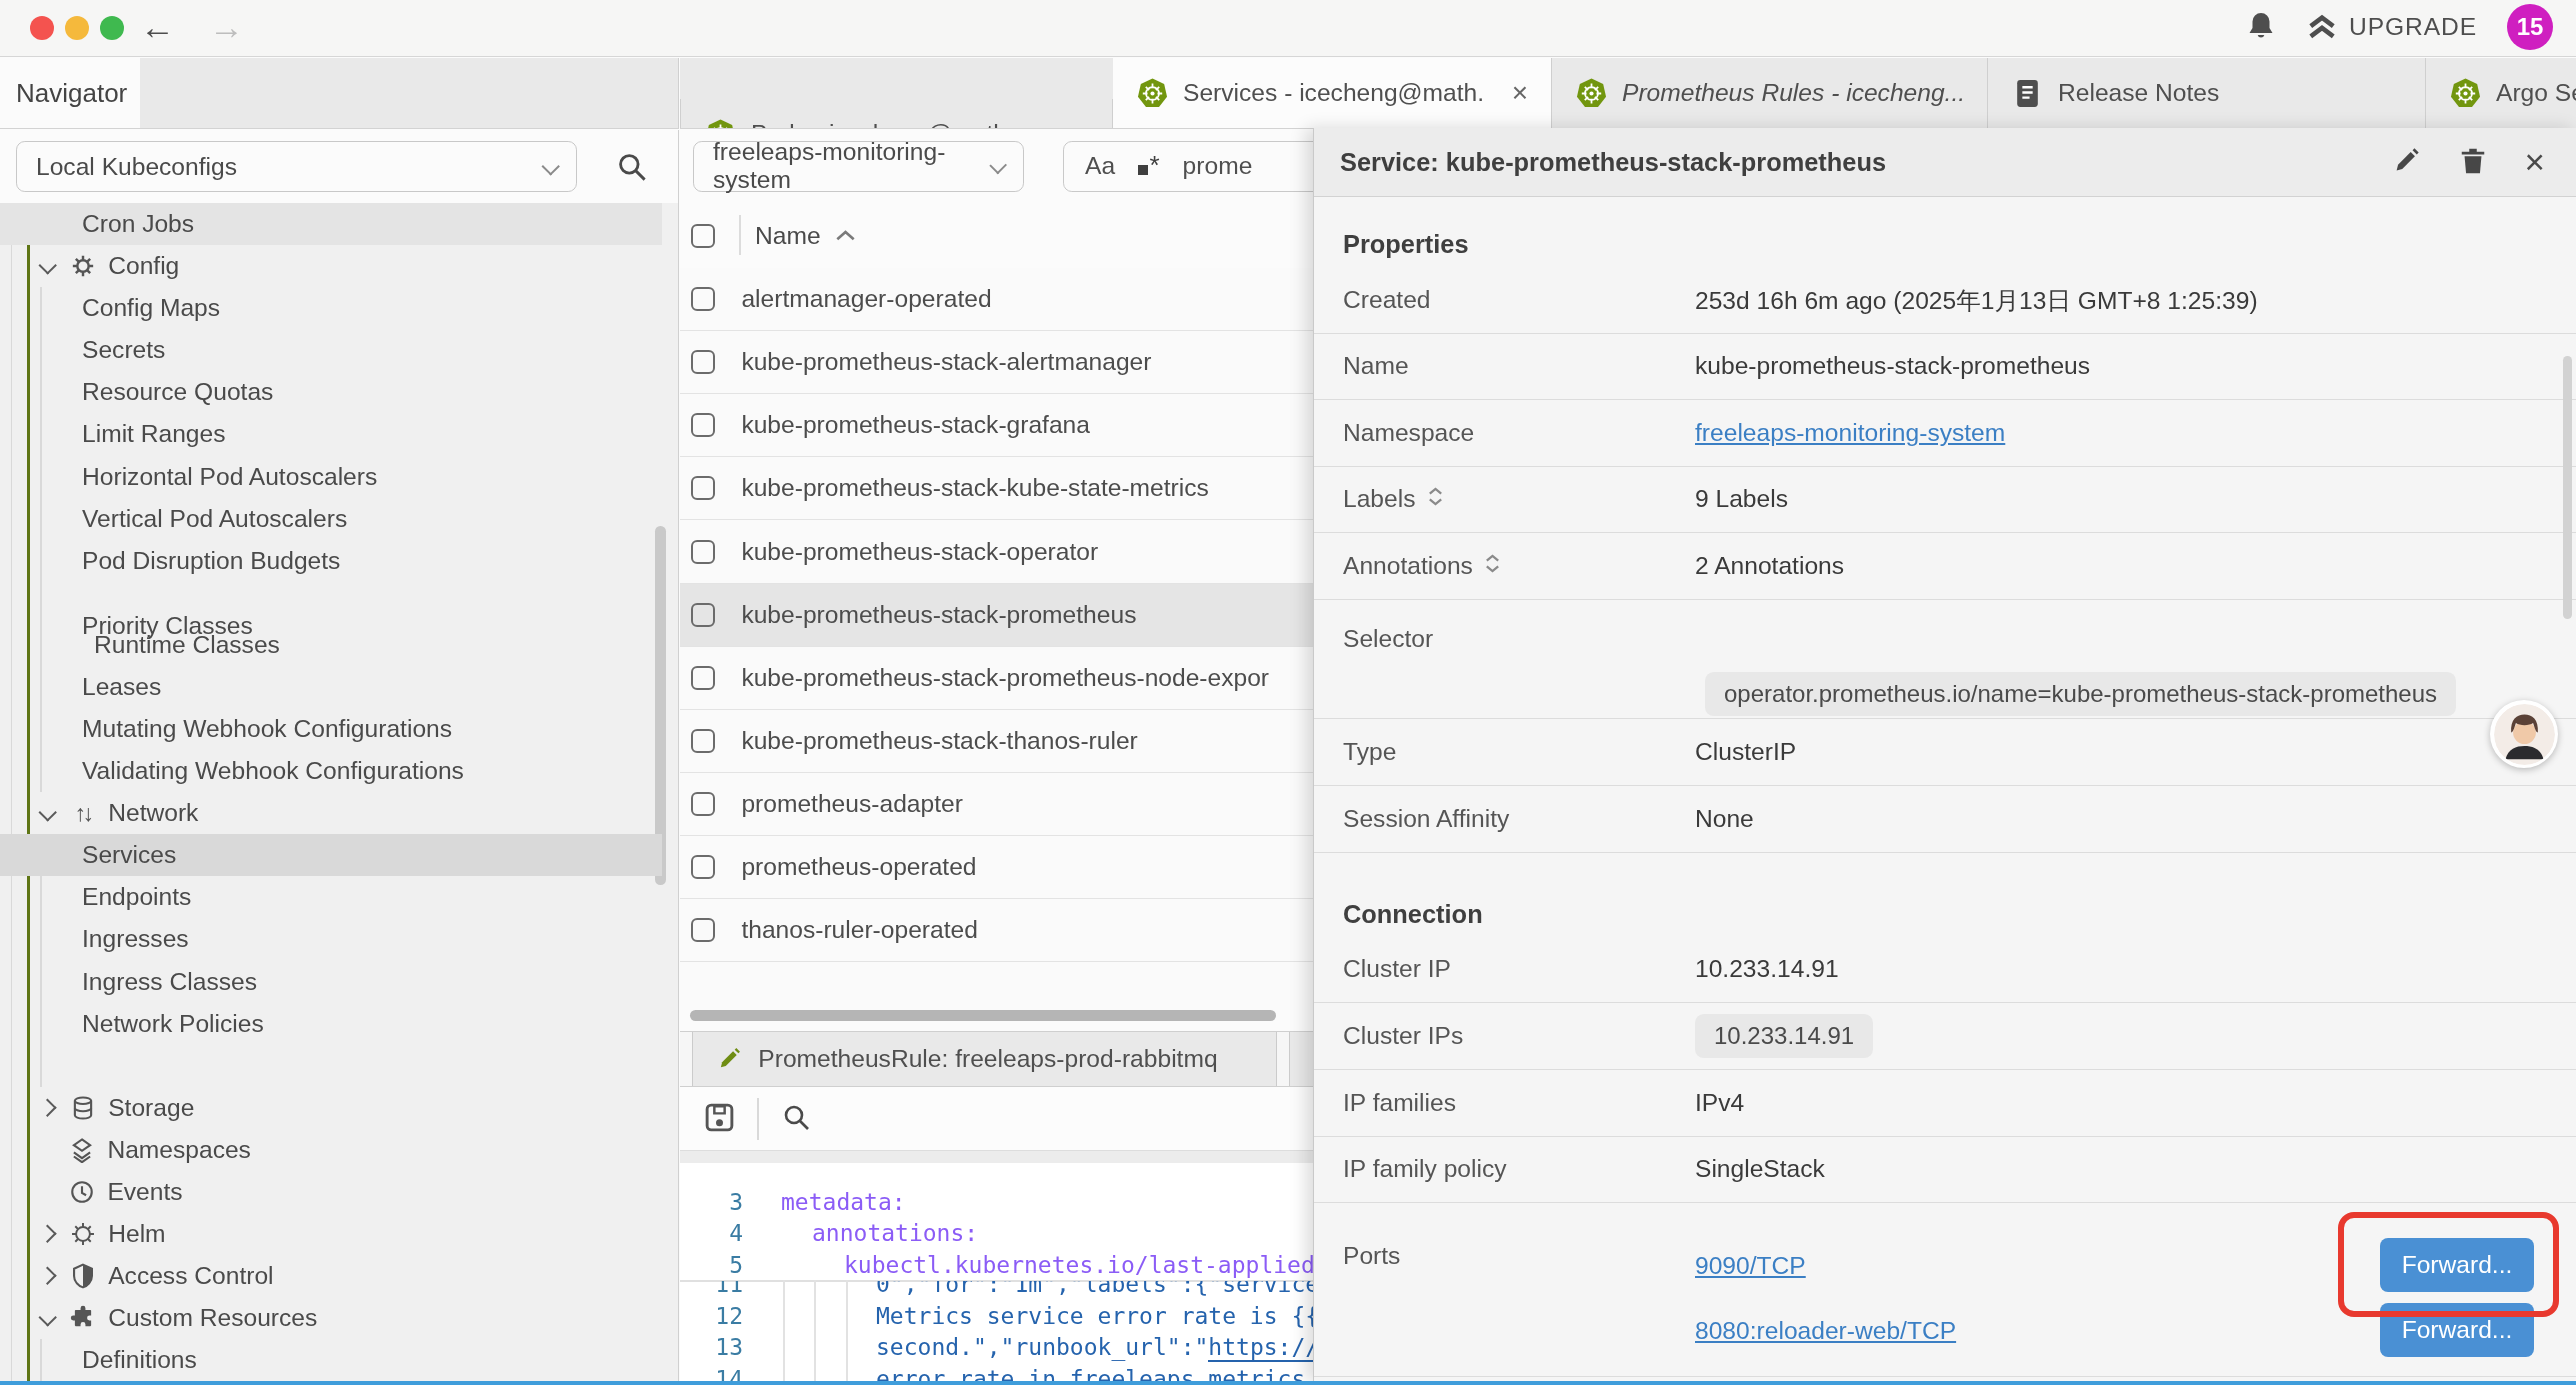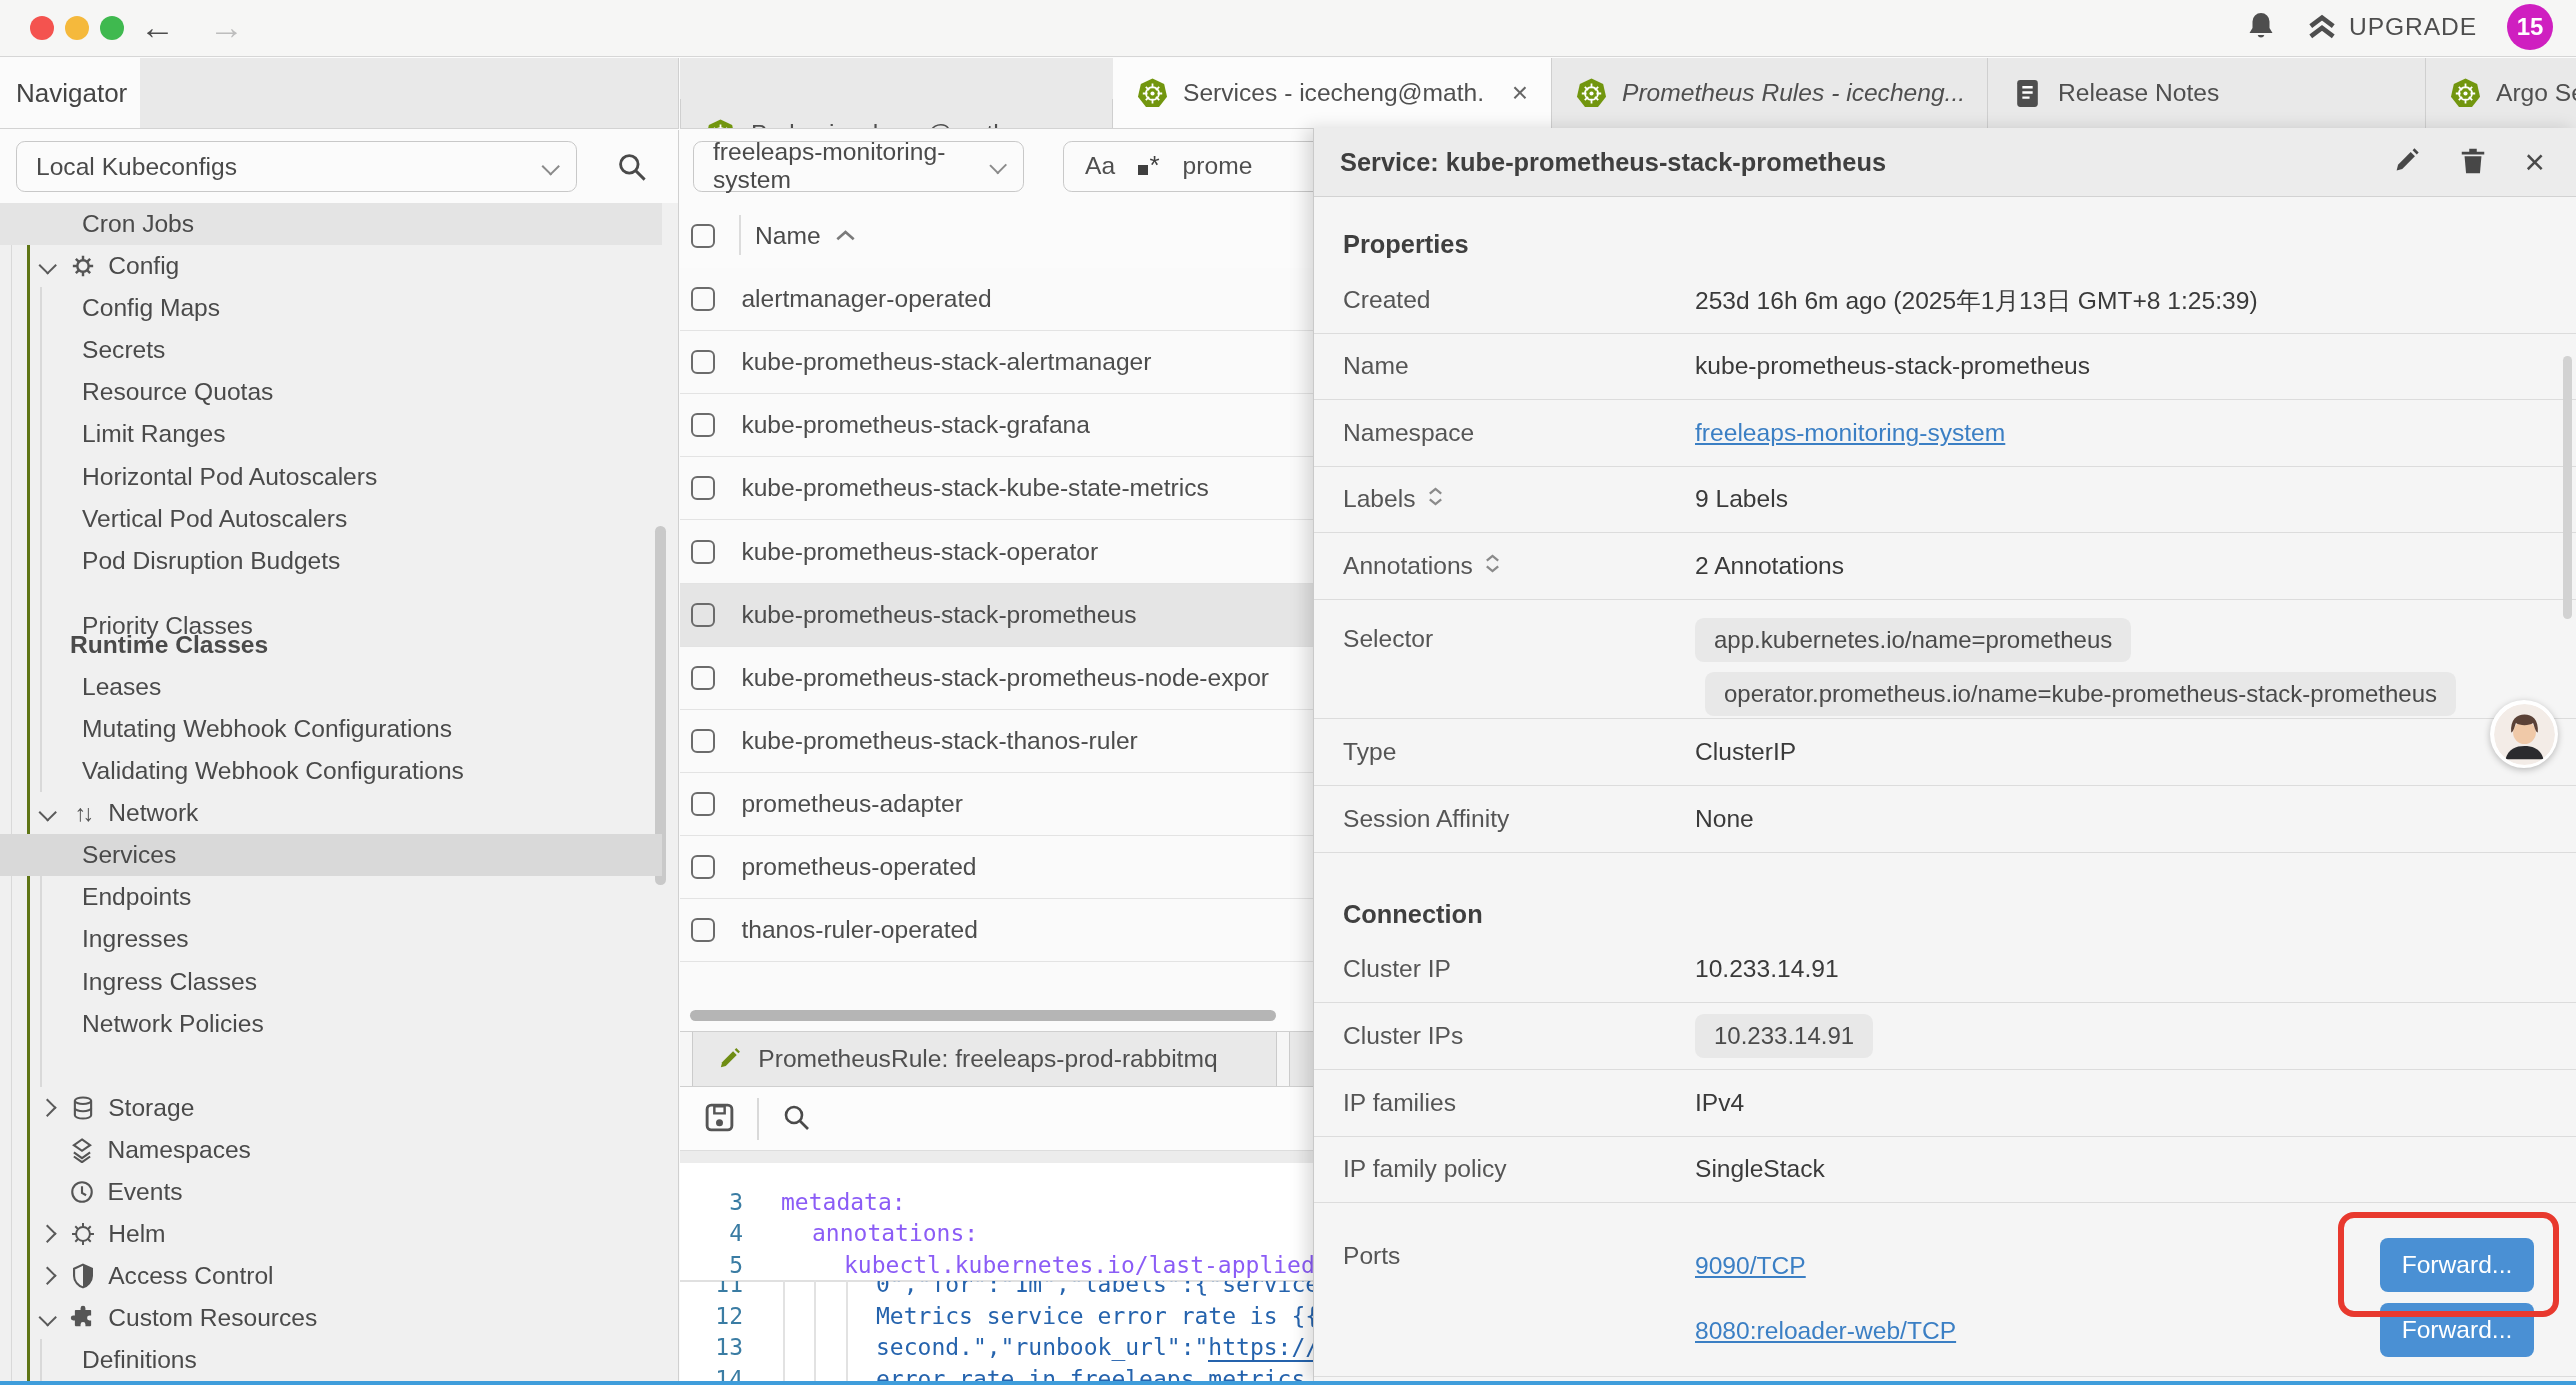--- a/index.html
+++ b/index.html
@@ -212,21 +212,21 @@
       <div class="side-row" style="top: 295px;">
         <span style="padding-left: 82px;">Vertical Pod Autoscalers</span>
       </div>
       <div class="side-row" style="top: 337px;">
         <span style="padding-left: 82px;">Pod Disruption Budgets</span>
       </div>
       <div class="side-row" style="top: 379px;">
         <span style="padding-left: 82px; margin-top: 45px;">Priority Classes</span>
       </div>
       <div class="side-row" style="top: 421px;">
-        <span style="padding-left: 70px; font-weight: bold;">Runtime Classes</span>
+        <span style="padding-left: 94px;">Runtime Classes</span>
       </div>
       <div class="side-row" style="top: 463px;">
         <span style="padding-left: 82px;">Leases</span>
       </div>
       <div class="side-row" style="top: 505px;">
         <span style="padding-left: 82px;">Mutating Webhook Configurations</span>
       </div>
       <div class="side-row" style="top: 547px;">
         <span style="padding-left: 82px;">Validating Webhook Configurations</span>
       </div>
@@ -582,21 +582,20 @@
           <span>Annotations</span>
         <span class="sort-mini"><svg viewBox="0 0 20 24" fill="none" stroke="#8a8a8a" stroke-width="2.4">
               <path d="M4 9l6-5 6 5"></path>
               <path d="M4 15l6 5 6-5"></path>
             </svg></span>
       </span>
       <span class="pvalue">2 Annotations</span>
     </div>
     <div class="prow" style="top:472px;height:119px;">
       <span class="plabel" style="align-items:flex-start;padding-top:24.6px;">Selector</span>
-      <span class="chip" style="position:absolute;left:381px;top:17.5px;">app.kubernetes.io/name=prometheus</span>
       <span class="chip" style="position:absolute;left:391px;top:72px;">operator.prometheus.io/name=kube-prometheus-stack-prometheus</span>
     </div>
     <div class="prow" style="top:591px;height:67px;">
       <span class="plabel">Type</span>
       <span class="pvalue">ClusterIP</span>
     </div>
     <div class="prow" style="top:658px;height:67px;">
       <span class="plabel">Session Affinity</span>
       <span class="pvalue">None</span>
     </div>

